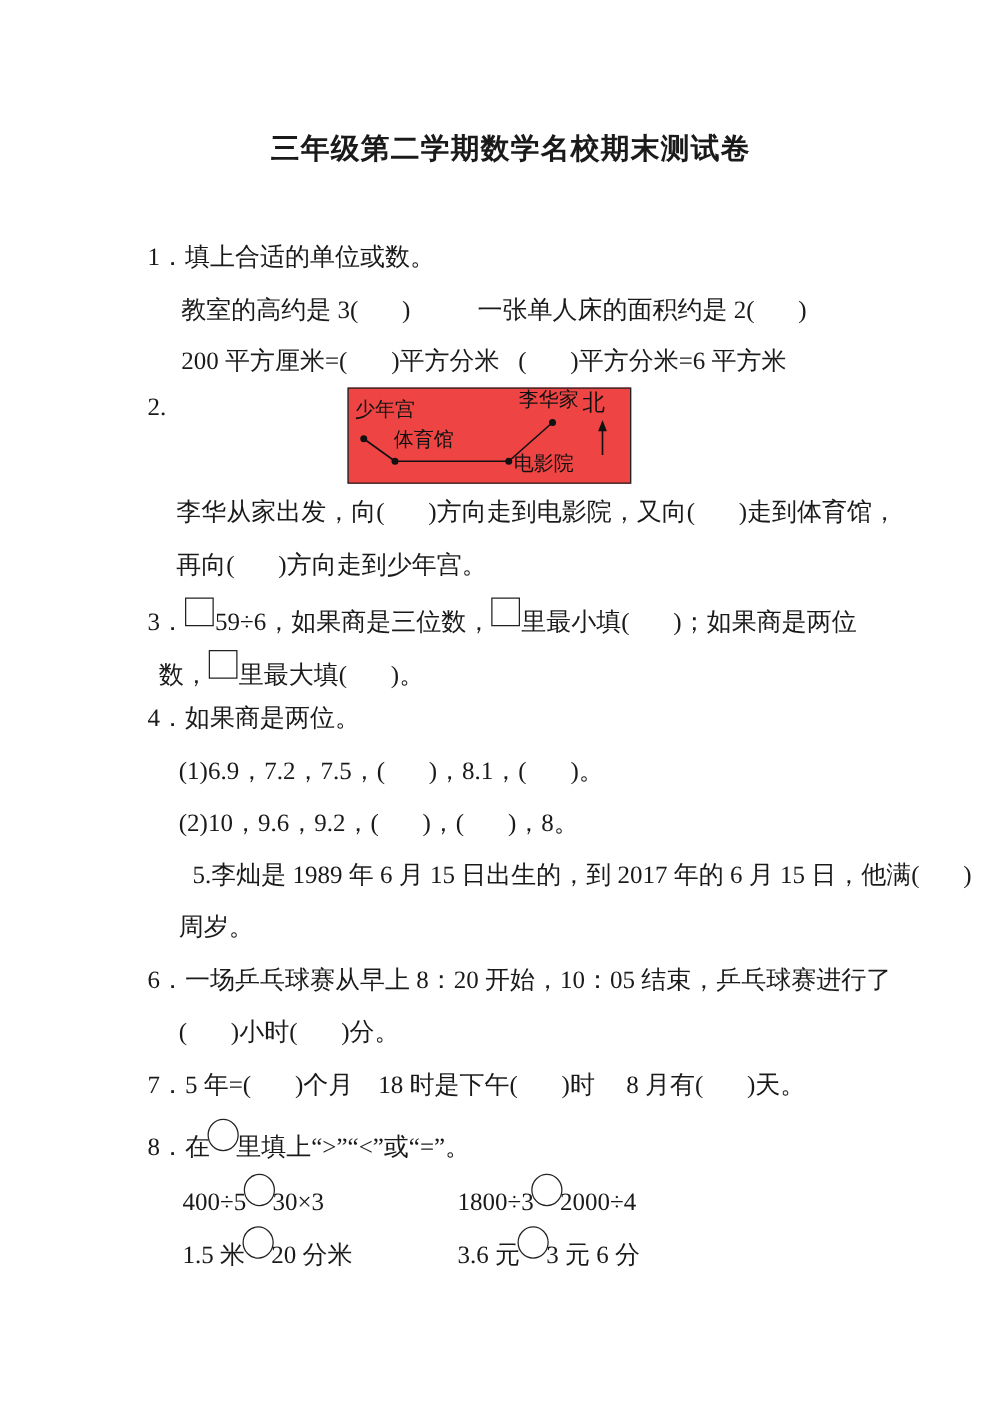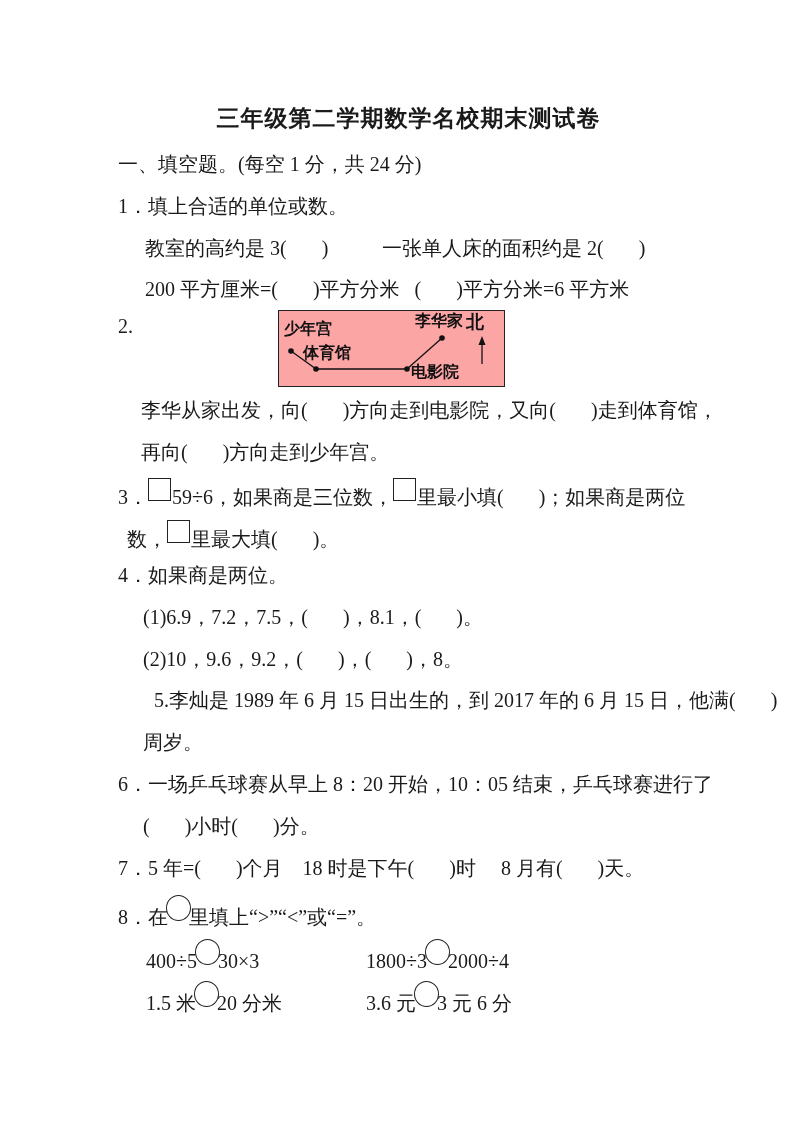--- a/index.html
+++ b/index.html
@@ -44,41 +44,39 @@
     border-radius:50%;
     vertical-align:3px;
     margin:0 -2px;
     background:#fff;
   }
   .diagram{
     position:absolute;
     left:278px;top:310px;
     width:225px;height:75px;
     border:1.5px solid #222;
-    background:#fca5a5;
-    font-weight:bold;
+    background:#ef4444;
   }
   .dg-svg{position:absolute;left:0;top:0;}
   .dg-label{
     position:absolute;
     font-size:16px;
     line-height:17px;
     white-space:pre;
     color:#111;
   }
   .dg-north{font-size:18px;line-height:19px;}
 </style>
 </head>
 <body>
 
 <div class="page">
 
   <div class="title">三年级第二学期数学名校期末测试卷</div>
 
-  <div class="line" style="left:118px;top:151px;">一、填空题。(每空 1 分，共 24 分)</div>
 
   <div class="line" style="left:118px;top:193px;"><span>1．</span><span>填上合适的单位或数。</span></div>
   <div class="line" style="left:145px;top:235px;"><span>教室的高约是 3(       )</span><span class="col2 q1-col2">一张单人床的面积约是 2(       )</span></div>
   <div class="line" style="left:145px;top:276px;">200 平方厘米=(       )平方分米   (       )平方分米=6 平方米</div>
 
   <div class="line" style="left:118px;top:313px;">2.</div>
 
   <div class="diagram">
     <svg class="dg-svg" width="225" height="75" viewBox="0 0 225 75">
       <line x1="12" y1="40" x2="37" y2="58" stroke="#111" stroke-width="1.3"></line>
@@ -87,21 +85,21 @@
       <circle cx="12" cy="40" r="2.8" fill="#111"></circle>
       <circle cx="37" cy="58" r="2.8" fill="#111"></circle>
       <circle cx="128" cy="58" r="2.8" fill="#111"></circle>
       <circle cx="163" cy="27" r="2.8" fill="#111"></circle>
       <g>
         <line x1="203" y1="53" x2="203" y2="31" stroke="#111" stroke-width="1.3"></line>
         <polygon points="203,25 199.5,34 206.5,34" fill="#111"></polygon>
       </g>
     </svg>
     <div class="dg-label" style="left:5px;top:9px;">少年宫</div>
-    <div class="dg-label" style="left:24px;top:33px;">体育馆</div>
+    <div class="dg-label" style="left:36px;top:33px;">体育馆</div>
     <div class="dg-label" style="left:132px;top:52px;">电影院</div>
     <div class="dg-label" style="left:136px;top:1px;">李华家</div>
     <div class="dg-label dg-north" style="left:187px;top:2px;">北</div>
   </div>
 
   <div class="line" style="left:141px;top:397px;">李华从家出发，向(       )方向走到电影院，又向(       )走到体育馆，</div>
   <div class="line" style="left:141px;top:439px;">再向(       )方向走到少年宫。</div>
 
   <div class="line" style="left:118px;top:478px;"><span>3．</span><span class="box"></span><span>59÷6，如果商是三位数，</span><span class="box"></span><span>里最小填(       )；如果商是两位</span></div>
   <div class="line" style="left:127px;top:520px;"><span>数，</span><span class="box"></span><span>里最大填(       )。</span></div>

